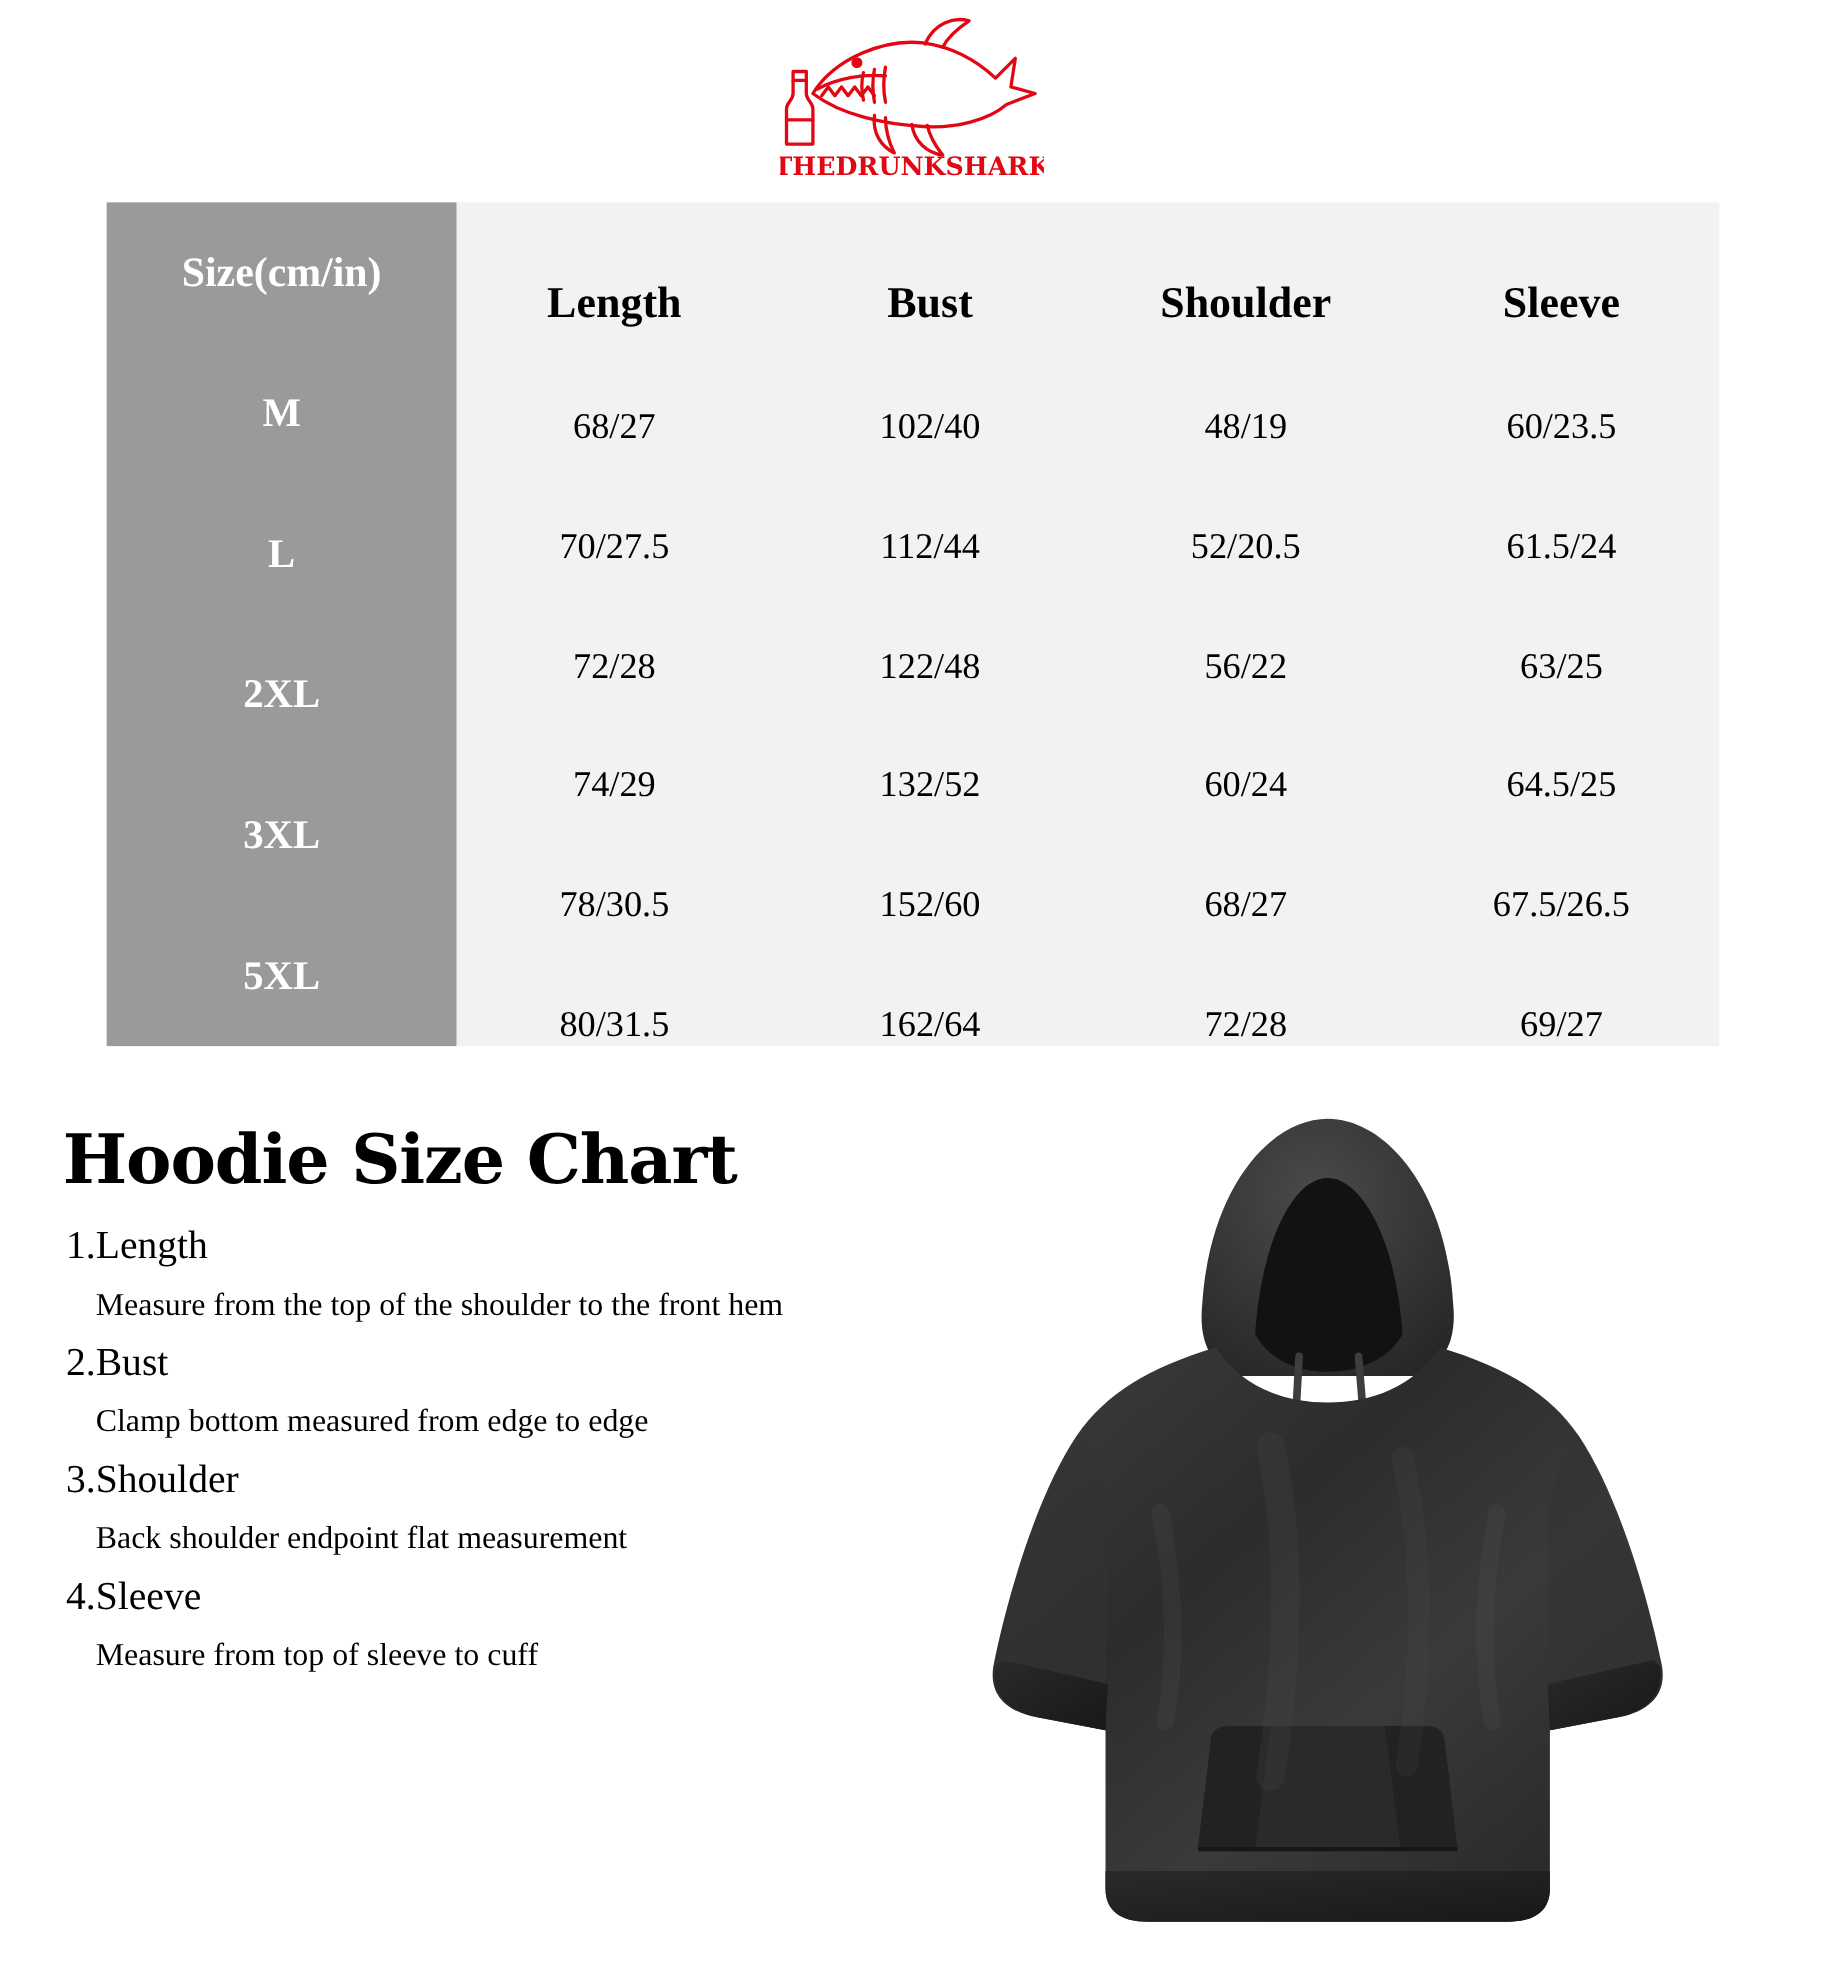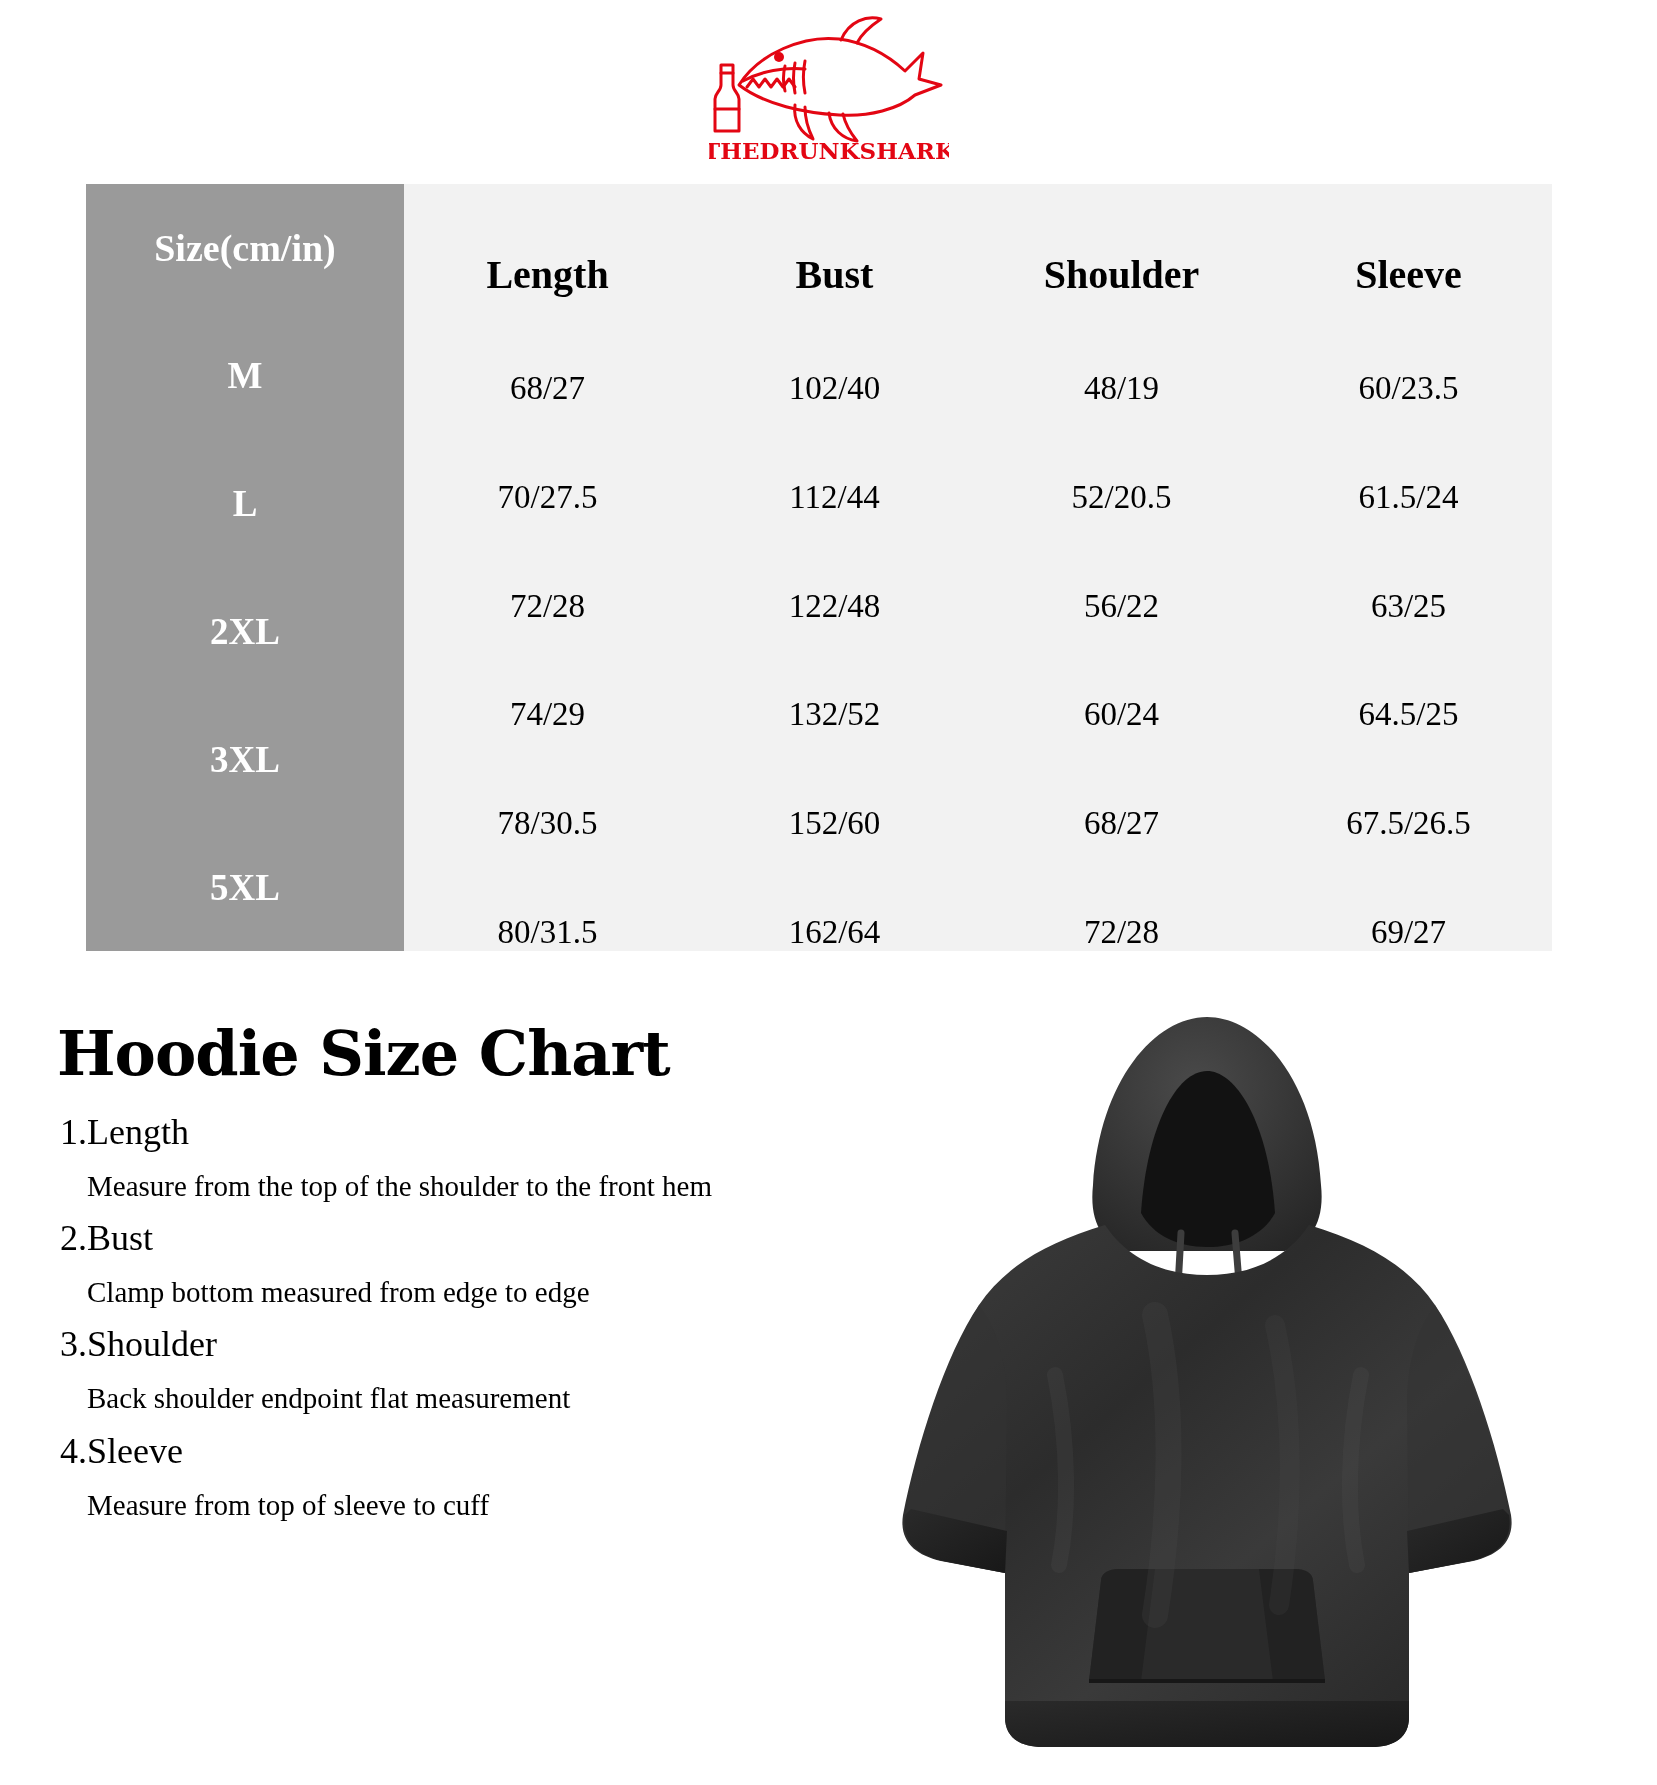--- a/index.html
+++ b/index.html
@@ -25,21 +25,21 @@
     display: flex;
     align-items: center;
     justify-content: center;
     flex-direction: column;
   }
   .logo-svg { display: block; }
 
   
   .table-wrap {
     position: absolute;
-    left: 86px;
+    left: 97px;
     top: 184px;
     width: 1466px;
     height: 767px;
     background: #f2f2f2;
     display: flex;
   }
   .size-col {
     width: 318px;
     background: #9a9a9a;
     color: #ffffff;

